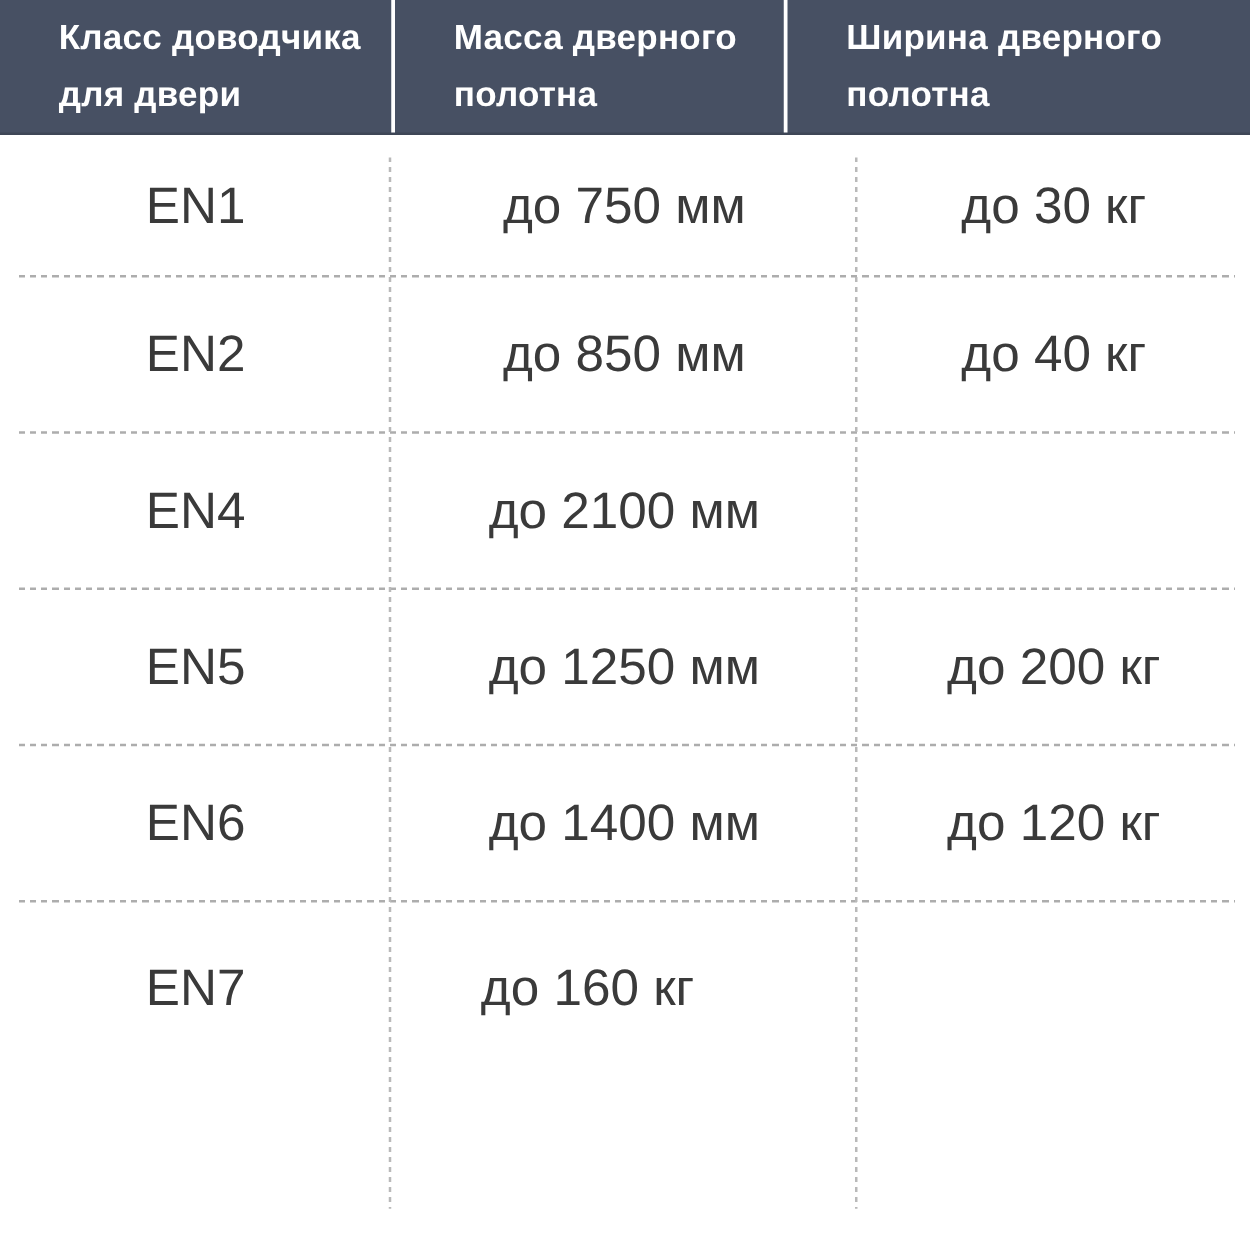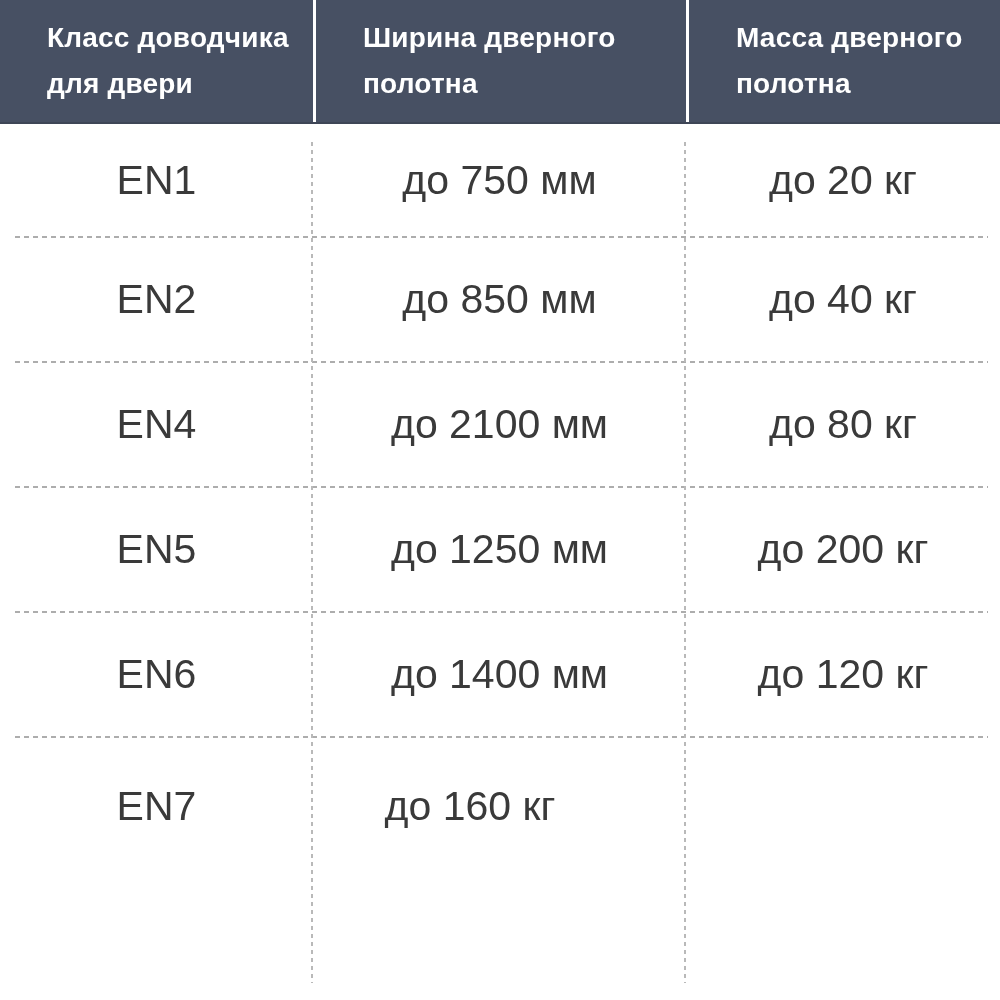--- a/index.html
+++ b/index.html
@@ -20,21 +20,21 @@
     position: relative;
     width: 1000px;
     height: 1000px;
     background: var(--body-bg);
     overflow: hidden;
   }
 
   
   .thead {
     display: flex;
-    height: 124px;
+    height: 108px;
     background: var(--header-bg);
     border-bottom: 2px solid var(--header-edge);
   }
   .th {
     display: flex;
     align-items: center;
     color: var(--header-text);
     font-size: 28px;
     font-weight: 700;
     line-height: 46px;
@@ -92,47 +92,46 @@
     font-weight: 400;
   }
 </style>
 </head>
 <body>
 
 <div class="table-wrap">
 
   <div class="thead">
     <div class="th col1">Класс доводчика для двери</div>
+    <div class="th col3">Масса дверного полотна</div>
     <div class="th col2">Ширина дверного полотна</div>
-    <div class="th col3">Масса дверного полотна</div>
   </div>
 
   <div class="tbody">
     <div class="vline vline1"></div>
     <div class="vline vline2"></div>
 
     <div class="tr first">
       <div class="td col1">EN1</div>
       <div class="td col2">до 750 мм</div>
-      <div class="td col3">до 20 кг</div>
+      <div class="td col3">до 30 кг</div>
     </div>
 
     <div class="tr">
       <div class="row-divider"></div>
       <div class="td col1">EN2</div>
       <div class="td col2">до 850 мм</div>
       <div class="td col3">до 40 кг</div>
     </div>
 
 
     <div class="tr">
       <div class="row-divider"></div>
       <div class="td col1">EN4</div>
       <div class="td col2">до 2100 мм</div>
-      <div class="td col3">до 80 кг</div>
     </div>
 
     <div class="tr">
       <div class="row-divider"></div>
       <div class="td col1">EN5</div>
       <div class="td col2">до 1250 мм</div>
       <div class="td col3">до 200 кг</div>
     </div>
 
     <div class="tr">

